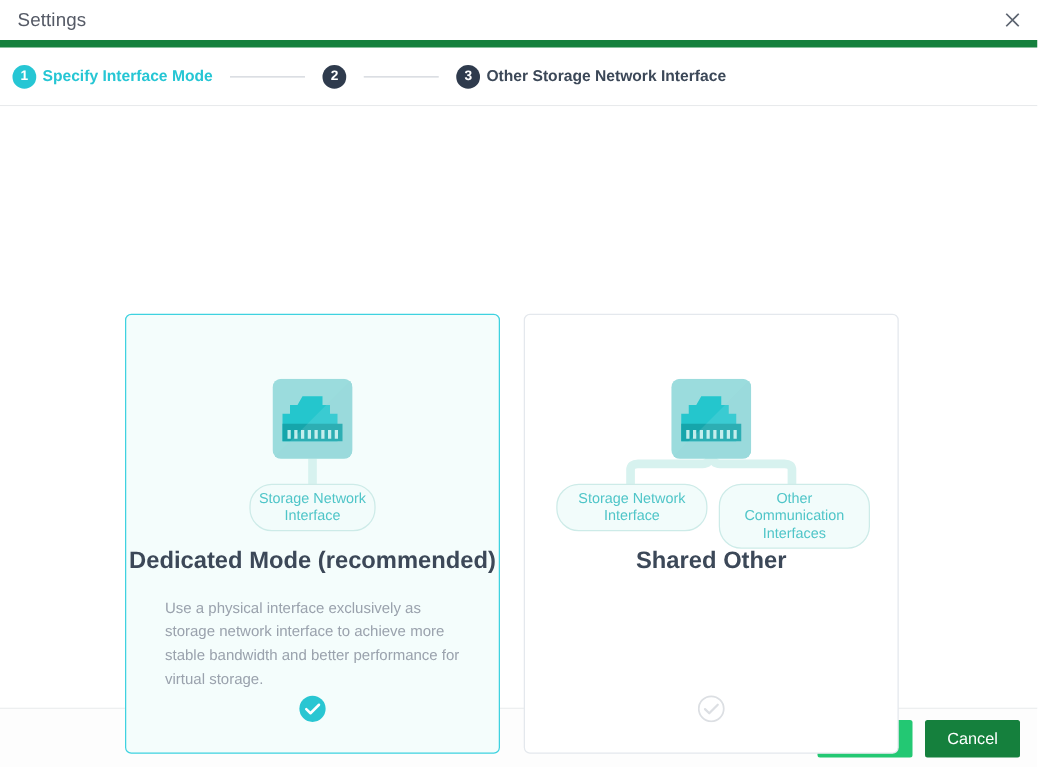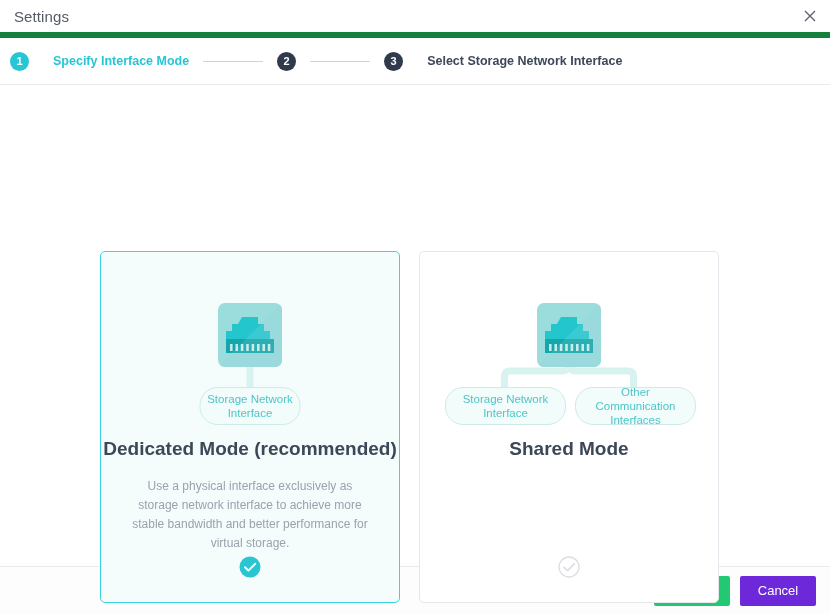--- a/index.html
+++ b/index.html
@@ -79,21 +79,21 @@
     font-size: 11px;
     font-weight: bold;
     display: flex;
     align-items: center;
     justify-content: center;
     flex: none;
   }
   .step-num.active { background: #26c6d4; }
   .step-num.inactive { background: #2f3b4d; }
   .step-label {
-    margin-left: 24px;
+    margin-left: 5px;
     font-size: 12.5px;
     font-weight: bold;
     white-space: nowrap;
   }
   .step-label.active { color: #26c6d4; }
   .step-label.inactive { color: #3c4858; }
   .step-connector {
     width: 60px;
     height: 1px;
     background: #cfd4da;
@@ -182,37 +182,36 @@
   .pill.left2 {
     left: 25px;
     top: 135px;
     width: 121px;
     height: 38px;
   }
   .pill.right2 {
     left: 155px;
     top: 135px;
     width: 121px;
-    height: 38px;
+    height: 52px;
   }
 
   .card-title {
     margin-top: 4px;
     font-size: 19px;
     font-weight: bold;
     color: #3c4858;
     text-align: center;
   }
   .card-desc {
     margin-top: 17px;
     width: 236px;
     font-size: 12px;
     line-height: 19px;
     color: #9aa2ad;
-    text-align: center;
   }
 
   .choice-mark {
     position: absolute;
     bottom: 24px;
     left: 50%;
     transform: translateX(-50%);
     width: 22px;
     height: 22px;
   }
@@ -235,21 +234,21 @@
     min-width: 76px;
     padding: 0 14px;
     font-size: 13px;
     font-family: "Liberation Sans", sans-serif;
     color: #ffffff;
     cursor: pointer;
     border-radius: 2px;
     margin-left: 10px;
   }
   .btn-next { background: #23c873; }
-  .btn-cancel { background: #6d28d9; }
+  .btn-cancel { background: #15803d; }
 </style>
 </head>
 <body>
 
 <div class="dialog">
 
   <div class="titlebar">
     <span class="title-text">Settings</span>
     <div class="close-btn">
       <svg width="12" height="12" viewBox="0 0 12 12" aria-hidden="true">
@@ -263,21 +262,21 @@
       <div class="step-num active">1</div>
       <div class="step-label active">Specify Interface Mode</div>
     </div>
     <div class="step-connector"></div>
     <div class="step">
       <div class="step-num inactive">2</div>
     </div>
     <div class="step-connector"></div>
     <div class="step">
       <div class="step-num inactive">3</div>
-      <div class="step-label inactive">Select Storage Network Interface</div>
+      <div class="step-label inactive">Other Storage Network Interface</div>
     </div>
   </div>
 
   <div class="content">
     <div class="cards">
 
       <div class="card selected">
         <div class="diagram">
           <svg class="connector-svg" viewBox="0 0 300 182" preserveAspectRatio="none" aria-hidden="true">
             <path d="M150 115 L150 137" stroke="#d7f2ef" stroke-width="7" fill="none" stroke-linecap="butt"></path>
@@ -338,21 +337,21 @@
               <rect x="33.6" y="41" width="2.6" height="7"></rect>
               <rect x="39" y="41" width="2.6" height="7"></rect>
               <rect x="44.4" y="41" width="2.6" height="7"></rect>
               <rect x="49.8" y="41" width="2.6" height="7"></rect>
             </g>
             <polygon points="64,0 64,64 0,64" fill="#ffffff" opacity="0.10" clip-path="url(#clipR)"></polygon>
           </svg>
           <div class="pill left2">Storage Network Interface</div>
           <div class="pill right2">Other Communication Interfaces</div>
         </div>
-        <div class="card-title">Shared Mode</div>
+        <div class="card-title">Shared Other</div>
         <svg class="choice-mark" viewBox="0 0 22 22" aria-hidden="true">
           <circle cx="11" cy="11" r="10" fill="none" stroke="#dcdfe3" stroke-width="1.4"></circle>
           <path d="M6 11.3 L9.4 14.6 L16.2 7.8" stroke="#dcdfe3" stroke-width="1.8" fill="none" stroke-linecap="round" stroke-linejoin="round"></path>
         </svg>
       </div>
 
     </div>
   </div>
 
   <div class="footer">

